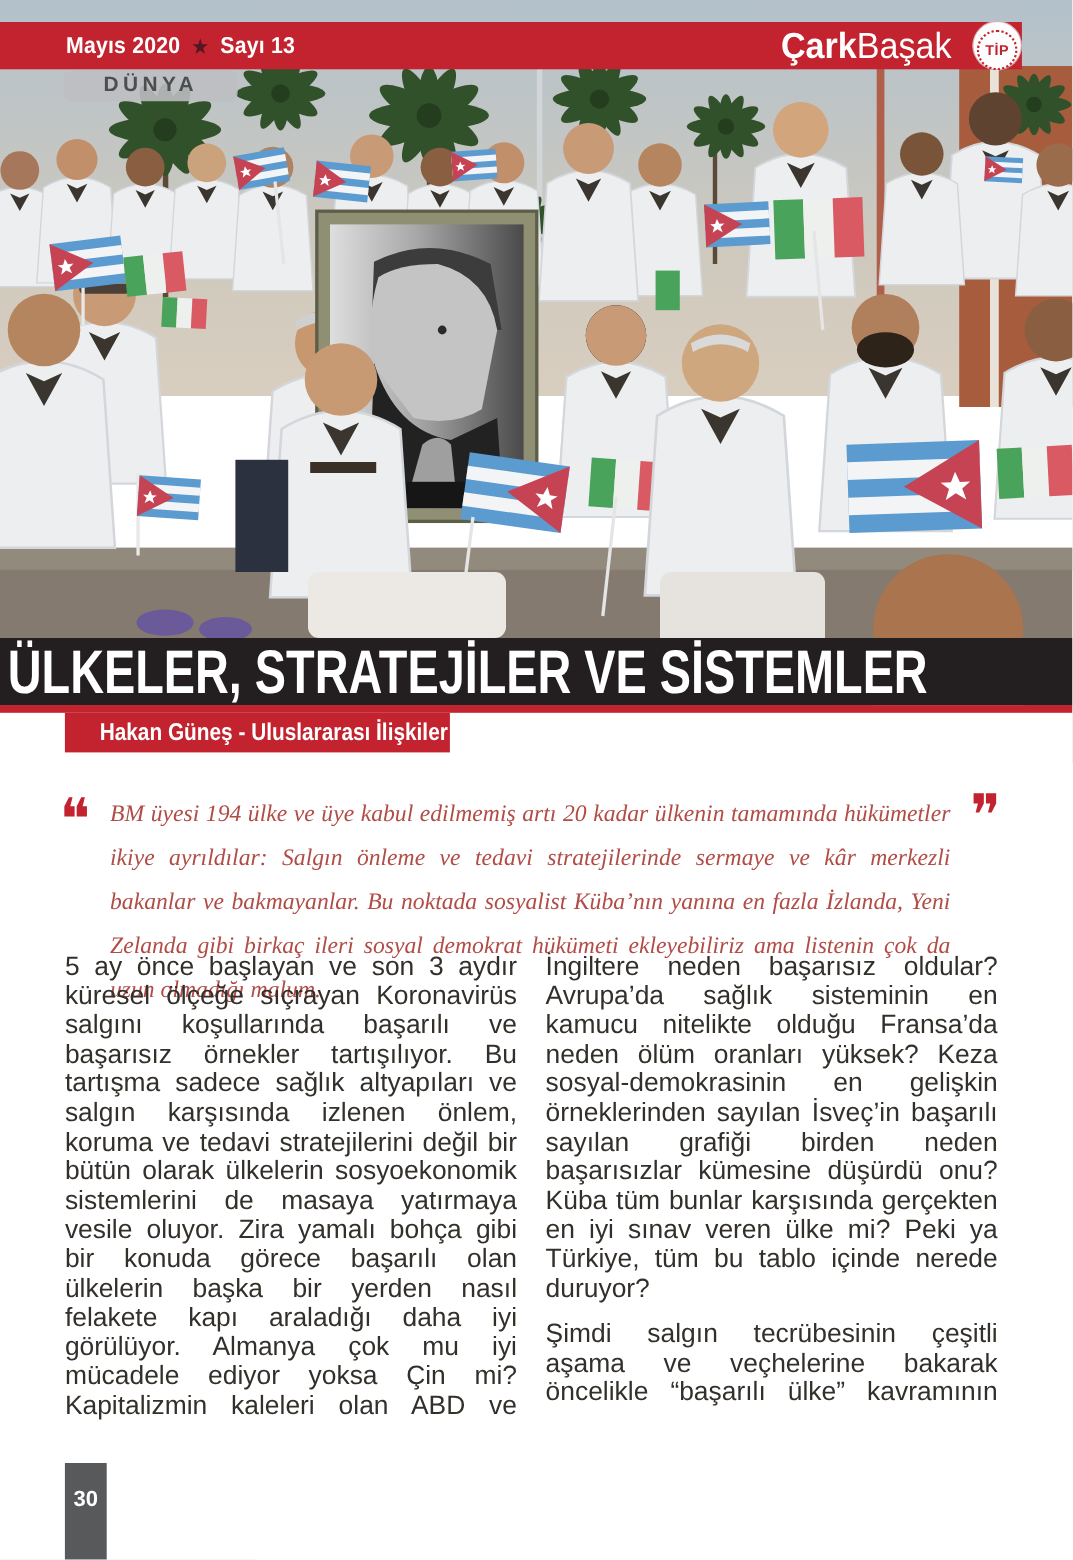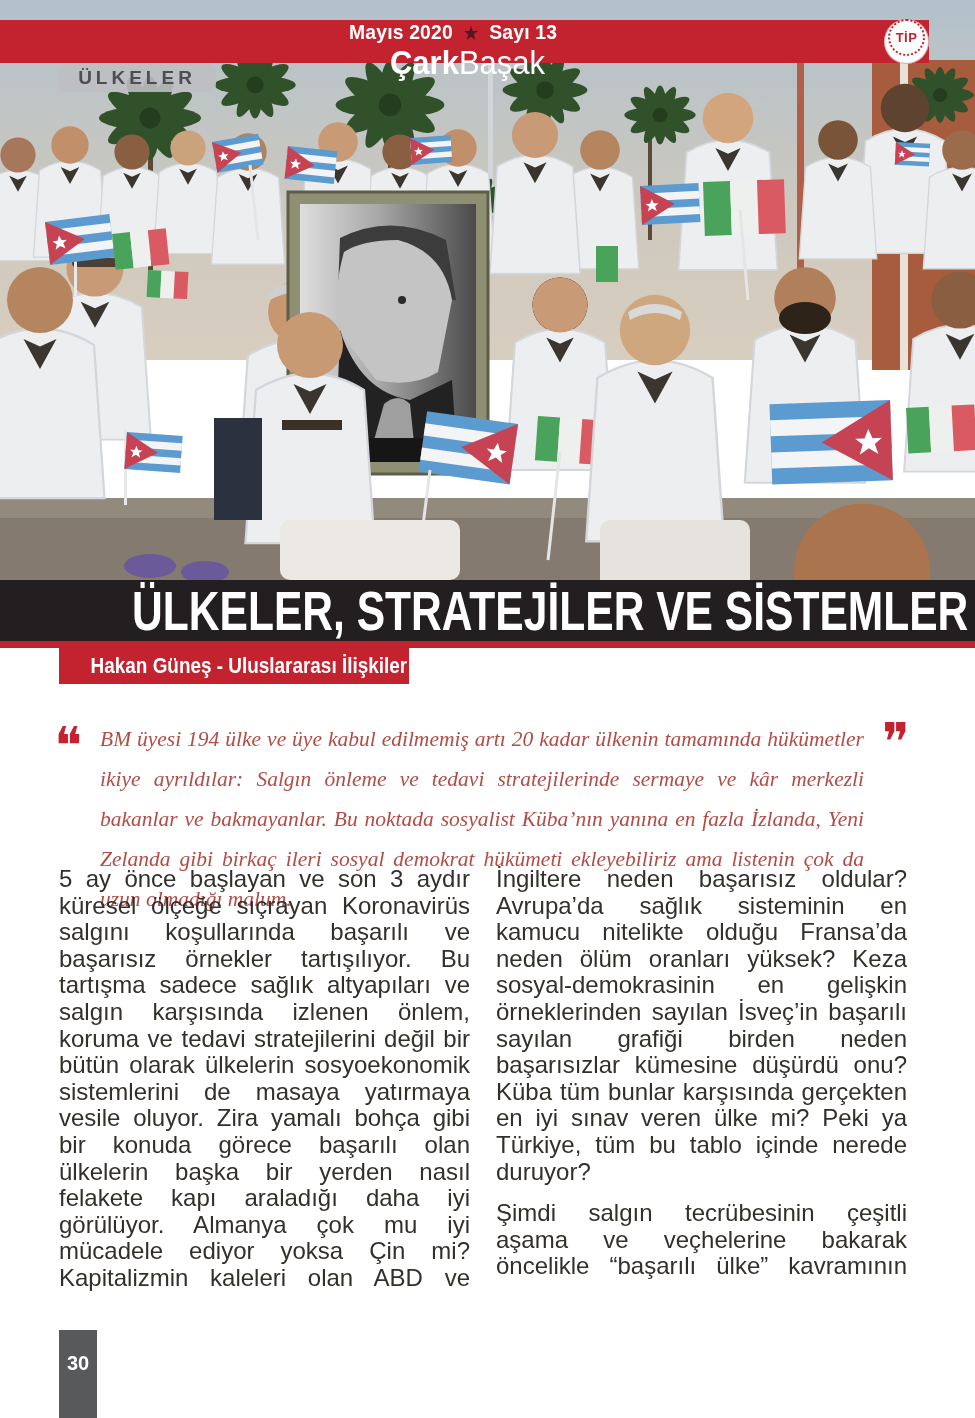--- a/index.html
+++ b/index.html
@@ -10,32 +10,32 @@
     font-family:"Liberation Sans", sans-serif;
   }
   
   .photo { position:absolute; top:0; left:0; width:975px; height:646px; }
   .photo svg { display:block; }
 
   
   .topbar {
     position:absolute; top:20px; left:0; width:929px; height:43px;
     background:#c2232e; display:flex; align-items:center;
-    justify-content:space-between; padding:0 64px 0 60px;flex-direction:column;
+    justify-content:space-between; padding:0 64px 0 60px;
   }
   .issue-line { color:#fff; font-weight:bold; font-size:21px; letter-spacing:.2px;
     display:inline-block; transform:scaleX(.92); transform-origin:left center; white-space:nowrap; }
   .issue-line .star { color:#541622; font-size:17px; padding:0 6px; }
   .brand { color:#fff; font-size:33px; white-space:nowrap; transform:scaleX(.94); transform-origin:right center; }
   .brand .b1 { font-weight:bold; }
   .brand .b2 { font-weight:normal; }
   .tip-logo {
     position:absolute; top:19px; left:884px; width:45px; height:45px;
     background:#fdfdfd; border-radius:50%;
-    display:flex; align-items:flex-start; justify-content:center;
+    display:flex; align-items:flex-end; justify-content:center;
     box-shadow:0 0 0 1px rgba(150,30,40,.35) inset;
   }
   .tip-ring {
     width:37px; height:37px; border:2px dotted #c2232e; border-radius:50%;
     display:flex; align-items:center; justify-content:center;
   }
   .tip-text { color:#c2232e; font-weight:bold; font-size:13px; letter-spacing:.5px; }
 
   
   .gundem {
@@ -47,21 +47,21 @@
 
   
   .band1 {
     position:absolute; top:507px; left:0; width:975px; height:73px;
     background:rgba(33,28,28,.76);
     display:flex; align-items:center; justify-content:center;
   }
   .band2 {
     position:absolute; top:580px; left:0; width:975px; height:61px;
     background:#231f20;
-    display:flex; align-items:center; justify-content:flex-start;
+    display:flex; align-items:center; justify-content:flex-end;
   }
   .band1 .t, .band2 .t {
     color:#fff; font-weight:bold; font-size:56px; white-space:nowrap;
     transform:scaleX(.76); transform-origin:center; letter-spacing:0px;
   }
   .redline { position:absolute; top:641px; left:0; width:975px; height:7px; background:#c2232e; }
   .byline {
     position:absolute; top:648px; left:59px; width:350px; height:36px;
     background:#c2232e; display:flex; align-items:center; justify-content:flex-start;
   }
@@ -270,21 +270,21 @@
     <div class="brand">
       <span class="b1">Çark</span><span class="b2">Başak</span>
     </div>
   </div>
   <div class="tip-logo">
     <div class="tip-ring">
       <span class="tip-text">TİP</span>
     </div>
   </div>
 
-  <div class="gundem">ÜLKELER</div>
+  <div class="gundem">DÜNYA</div>
 
   <div class="band2">
     <span class="t">ÜLKELER, STRATEJİLER VE SİSTEMLER</span>
   </div>
   <div class="redline"></div>
   <div class="byline">
     <span class="t">Hakan Güneş - Uluslararası İlişkiler Bürosu</span>
   </div>
 
   <div class="quote">

